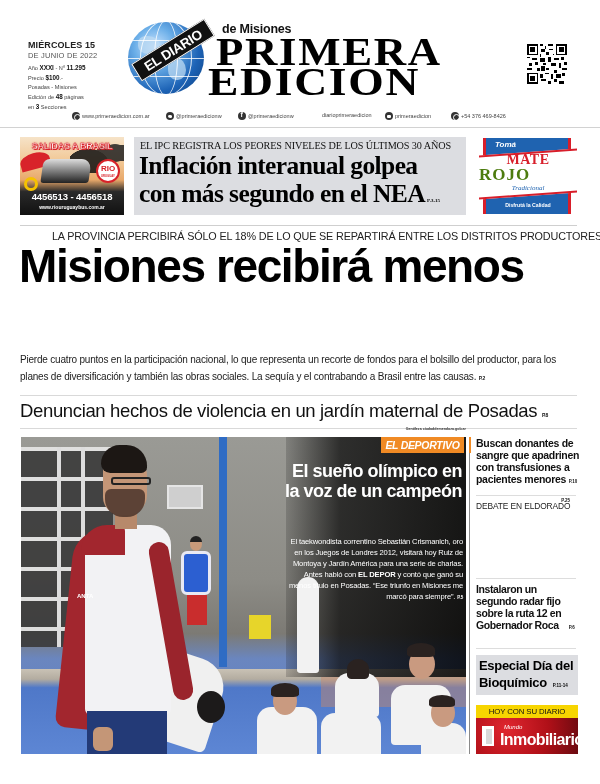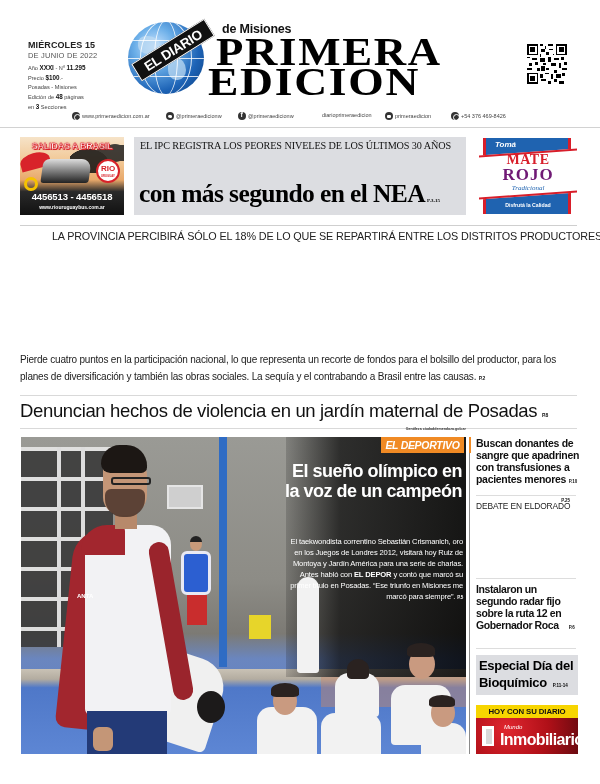--- a/index.html
+++ b/index.html
@@ -65,21 +65,21 @@
   .topstory .kicker { position: absolute; left: 6px; top: 3px; font-size: 10.2px; color: #111; letter-spacing: -0.1px; white-space: nowrap; }
   .topstory .h1 { position: absolute; left: 5px; top: 15px; font-weight: 700; font-size: 25.5px; line-height: 27px; color: #000; letter-spacing: -0.6px; white-space: nowrap; }
   .topstory .h2 { position: absolute; left: 5px; top: 43px; font-weight: 700; font-size: 25.5px; line-height: 27px; color: #000; letter-spacing: -0.6px; white-space: nowrap; }
   .topstory .pg { font-size: 5px; font-weight: 700; letter-spacing: 0; margin-left: 2px; }
 
   .ad-right { position: absolute; left: 479px; top: 136px; width: 98px; height: 80px; background: #ffffff; overflow: hidden; }
   .ad-right .bg { position: absolute; left: 4px; top: 2px; width: 88px; height: 76px; background: #1f63b0; border-left: 3px solid #d81e2a; border-right: 3px solid #d81e2a; }
   .ad-right .toma { position: absolute; left: 16px; top: 4px; color: #fff; font-weight: 700; font-style: italic; font-size: 8px; }
   .ad-right .banner { position: absolute; left: 0; top: 16px; width: 98px; height: 44px; background: #fff; transform: skewY(-4deg); border-top: 2px solid #d81e2a; border-bottom: 2px solid #d81e2a; }
   .ad-right .mate { position: absolute; left: 0; top: 17px; width: 98px; text-align: center; font-family: "Liberation Serif", serif; font-weight: 700; font-size: 14px; line-height: 14px; color: #d81e2a; letter-spacing: 0.5px; }
-  .ad-right .rojo { position: absolute; left: 0; top: 30px; width: 98px; text-align: center; font-family: "Liberation Serif", serif; font-weight: 700; font-size: 17px; line-height: 17px; color: #701a75; letter-spacing: 1px; }
+  .ad-right .rojo { position: absolute; left: 0; top: 30px; width: 98px; text-align: left; font-family: "Liberation Serif", serif; font-weight: 700; font-size: 17px; line-height: 17px; color: #4d7c0f; letter-spacing: 1px; }
   .ad-right .trad { position: absolute; left: 0; top: 48px; width: 98px; text-align: center; font-family: "Liberation Serif", serif; font-style: italic; font-size: 7px; color: #1f63b0; }
   .ad-right .disfruta { position: absolute; left: 0; top: 66px; width: 98px; text-align: center; font-size: 5.2px; color: #fff; font-weight: 700; }
 
   
   .rule1 { position: absolute; left: 20px; top: 225px; width: 557px; height: 0; border-top: 1.5px solid #cfcfcf; }
   .main-kicker { position: absolute; left: 20px; top: 230px; width: 560px; font-size: 10.8px; color: #222; letter-spacing: -0.15px; white-space: nowrap; margin-left: 32px; }
   .main-h { position: absolute; left: 19px; top: 243px; width: 570px; font-weight: 700; font-size: 46px; line-height: 47px; color: #000; letter-spacing: -1.4px; white-space: nowrap; }
   .main-deck { position: absolute; left: 20px; top: 352px; width: 564px; font-size: 10px; line-height: 16.5px; color: #222; letter-spacing: -0.2px; }
   .main-deck .pg { font-size: 5px; font-weight: 700; }
   .rule2 { position: absolute; left: 20px; top: 395px; width: 557px; height: 0; border-top: 1.2px solid #d9d9d9; }
@@ -152,21 +152,21 @@
   .rail .kick2 { position: absolute; left: 0; top: 64px; font-size: 8.4px; color: #222; letter-spacing: -0.1px; white-space: nowrap; }
   .rail .s2 { position: absolute; left: 0; top: 76px; width: 104px; font-size: 14.5px; line-height: 16px; color: #111; letter-spacing: -0.3px; }
   .rail .s2 .pg { position: absolute; right: 10px; bottom: 4px; }
   .rail .r2 { position: absolute; left: 0; top: 141px; width: 100px; height: 0; border-top: 1px solid #ddd; }
   .rail .s3 { position: absolute; left: 0; top: 146px; width: 104px; font-weight: 700; font-size: 10.5px; line-height: 12px; color: #111; letter-spacing: -0.4px; }
   .rail .s3 .pg { margin-left: 10px; }
   .rail .r3 { position: absolute; left: 0; top: 211px; width: 100px; height: 0; border-top: 1px solid #ddd; }
   .rail .special { position: absolute; left: 0; top: 218px; width: 102px; height: 40px; background: #dcdde1; padding: 2px 3px; font-weight: 700;
     font-size: 13px; line-height: 17px; color: #000; letter-spacing: -0.3px; }
   .rail .special .pg { font-size: 4.5px; margin-left: 6px; }
-  .rail .hoy { position: absolute; left: 0; top: 268px; width: 102px; height: 13px; background: #f7d500; color: #111; font-weight: 700; font-size: 7.8px;
+  .rail .hoy { position: absolute; left: 0; top: 268px; width: 102px; height: 13px; background: #f7d500; color: #111; font-weight: 400; font-size: 7.8px;
     line-height: 13px; text-align: center; letter-spacing: -0.1px; }
   .rail .mundo { position: absolute; left: 0; top: 281px; width: 102px; height: 36px; background: radial-gradient(circle at 30% 30%, #e0262f 0%, #b01018 55%, #6a0a10 100%); overflow: hidden; }
   .rail .mundo .door { position: absolute; left: 6px; top: 8px; width: 12px; height: 20px; background: #fff; border: 1px solid #fff; }
   .rail .mundo .door::after { content: ""; position: absolute; left: 3px; top: 2px; width: 6px; height: 15px; background: #d9d9d9; }
   .rail .mundo .m1 { position: absolute; left: 28px; top: 6px; color: #fff; font-size: 6px; font-style: italic; }
   .rail .mundo .m2 { position: absolute; left: 24px; top: 13px; color: #fff; font-size: 16px; font-weight: 700; letter-spacing: -0.6px; }
 </style>
 </head>
 <body>
 
@@ -284,36 +284,38 @@
   <div class="bus"></div>
   <div class="float"></div>
   <div class="title">SALIDAS A BRASIL</div>
   <div class="rio"><span>RIO</span><small>URUGUAY</small></div>
   <div class="phones">4456513 - 4456518</div>
   <div class="web">www.riouruguaybus.com.ar</div>
 </div>
 
 <div class="topstory">
   <div class="kicker">EL IPC REGISTRA LOS PEORES NIVELES DE LOS ÚLTIMOS 30 AÑOS</div>
+  <div class="h1">Inflación interanual golpea</div>
   <div class="h2"><span>con más segundo en el NEA</span><span class="pg">P.3-15</span></div>
 </div>
 
 <div class="ad-right">
   <div class="bg"></div>
   <div class="toma">Tomá</div>
   <div class="banner"></div>
   <div class="mate">MATE</div>
   <div class="rojo">ROJO</div>
   <div class="trad">Tradicional</div>
   <div class="disfruta">Disfrutá la Calidad</div>
 </div>
 
 <div class="rule1"></div>
 <div class="main-kicker">LA PROVINCIA PERCIBIRÁ SÓLO EL 18% DE LO QUE SE REPARTIRÁ ENTRE LOS DISTRITOS PRODUCTORES</div>
 <div class="main-h">
+  <div>Misiones recibirá menos</div>
 </div>
 <div class="main-deck"><span>Pierde cuatro puntos en la participación nacional, lo que representa un recorte de fondos para el bolsillo del productor, para los planes de diversificación y también las obras sociales. La sequía y el contrabando a Brasil entre las causas.</span> <span class="pg">P.2</span></div>
 <div class="rule2"></div>
 <div class="second-h"><span>Denuncian hechos de violencia en un jardín maternal de Posadas</span> <span class="pg">P.8</span></div>
 <div class="rule3"></div>
 
 <div class="photo">
   <div class="win"></div>
   <div class="winv"></div>
   <div class="winv2"></div>
@@ -366,21 +368,21 @@
     <div class="glasses"></div>
     <div class="logo-anta">ANTA</div>
     <div class="pants"></div>
     <div class="hand"></div>
   </div>
 </div>
 
 <div class="photo-credit">Gentileza ciudaddemendoza.gob.ar</div>
 <div class="sec-tag">EL DEPORTIVO</div>
 <div class="feature-h">El sueño olímpico en la voz de un campeón</div>
-<div class="feature-body"><span>El taekwondista correntino Sebastián Crismanich, oro en los Juegos de Londres 2012, visitará hoy Ruiz de Montoya y Jardín América para una serie de charlas. Antes habló con </span><b>EL DEPOR</b><span> y contó que marcó su primer título en Posadas. “Ese triunfo en Misiones me marcó para siempre”.</span> <span class="pg">P.5</span></div>
+<div class="feature-body"><span>El taekwondista correntino Sebastián Crismanich, oro en los Juegos de Londres 2012, visitará hoy Ruiz de Montoya y Jardín América para una serie de charlas. Antes habló con </span><b>EL DEPOR</b><span> y contó que ganó su menos título en Posadas. “Ese triunfo en Misiones me marcó para siempre”.</span> <span class="pg">P.5</span></div>
 
 <div class="rail-divider"></div>
 <div class="rail-accent"></div>
 <div class="rail">
   <div class="s1"><span>Buscan donantes de sangre que apadrinen con transfusiones a pacientes menores</span> <span class="pg">P.10</span></div>
   <div class="r1"></div>
   <div class="kick2">DEBATE EN ELDORADO</div>
   <div class="s2"><span class="pg">P.25</span></div>
   <div class="r2"></div>
   <div class="s3"><span>Instalaron un segundo radar fijo sobre la ruta 12 en Gobernador Roca</span><span class="pg">P.6</span></div>

